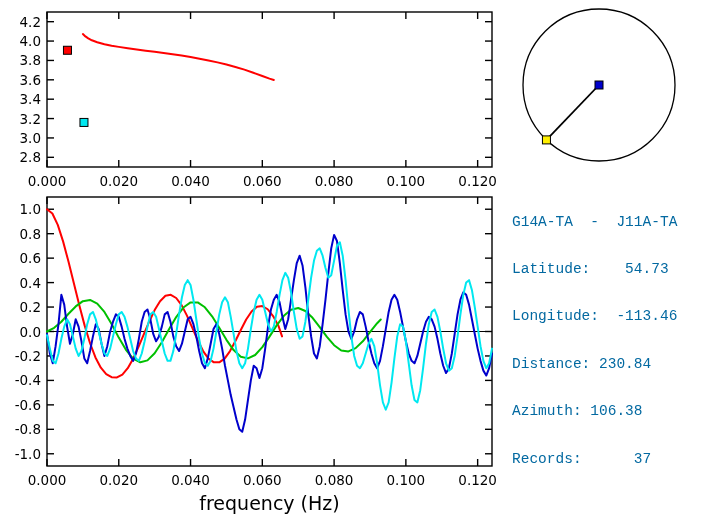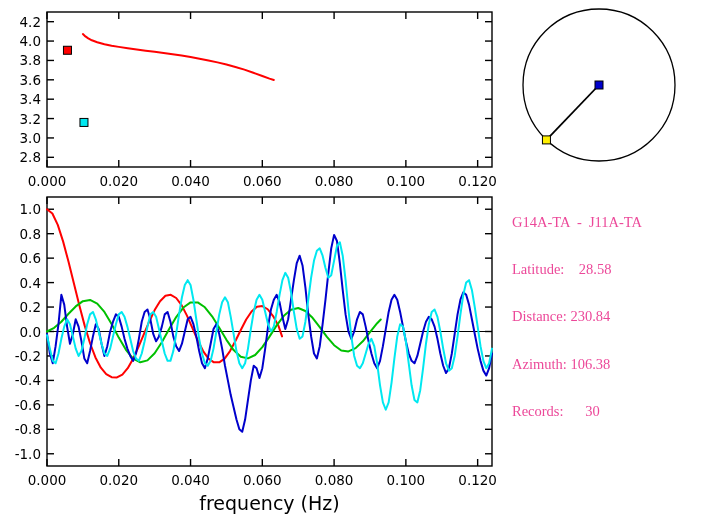--- a/index.html
+++ b/index.html
@@ -7,22 +7,22 @@
        font-family:"DejaVu Sans",sans-serif;}
   .root{position:absolute;left:0;top:0;width:701px;height:519px;}
   svg{display:block;}
   .frame{fill:none;stroke:#000;stroke-width:1.4;}
   .tick{stroke:#000;stroke-width:1.4;}
   .zeroline{stroke:#000;stroke-width:1.1;}
   .ticklabel{font-family:"DejaVu Sans",sans-serif;font-size:13.5px;fill:#000;}
   .axislabel{font-family:"DejaVu Sans",sans-serif;font-size:19px;fill:#000;}
   .curve{fill:none;stroke-linejoin:round;stroke-linecap:round;}
   .info{position:absolute;left:512px;top:183px;width:189px;
-        font-family:Liberation Serif, serif;font-size:14.5px;
-        color:#ec4899;line-height:15.8px;white-space:pre;}
+        font-family:Liberation Mono, monospace;font-size:14.5px;
+        color:#0369a1;line-height:15.8px;white-space:pre;}
   .info div{white-space:pre;}
 </style>
 </head>
 <body>
 
 <div class="root">
 
   <svg id="canvas" width="701" height="519">
       <g>
         <rect x="47" y="12" width="445" height="155" class="frame"></rect>
@@ -141,19 +141,20 @@
       <g>
         <circle cx="599" cy="85" r="76" fill="none" stroke="#000000" stroke-width="1.3"></circle>
         <line x1="599" y1="85" x2="546.4450077605476" y2="139.89966111654144" stroke="#000" stroke-width="1.8"></line>
         <rect x="595" y="81" width="8" height="8" fill="#0000CC" stroke="#000" stroke-width="1"></rect>
         <rect x="542.4450077605476" y="135.89966111654144" width="8" height="8" fill="#FFF000" stroke="#000" stroke-width="1"></rect>
       </g>
     </svg>
 
   <div class="info">
     <div>G14A-TA  -  J11A-TA</div>
-    <div>Latitude:    28.58</div>
+    <div>Latitude:    54.73</div>
+    <div>Longitude:  -113.46</div>
     <div>Distance: 230.84</div>
     <div>Azimuth: 106.38</div>
-    <div>Records:      30</div>
+    <div>Records:      37</div>
   </div>
 
 </div>
 
 </body></html>

